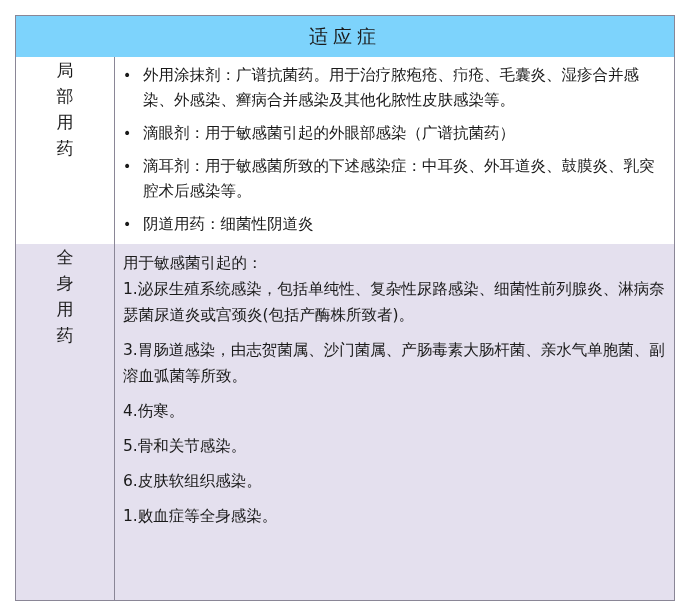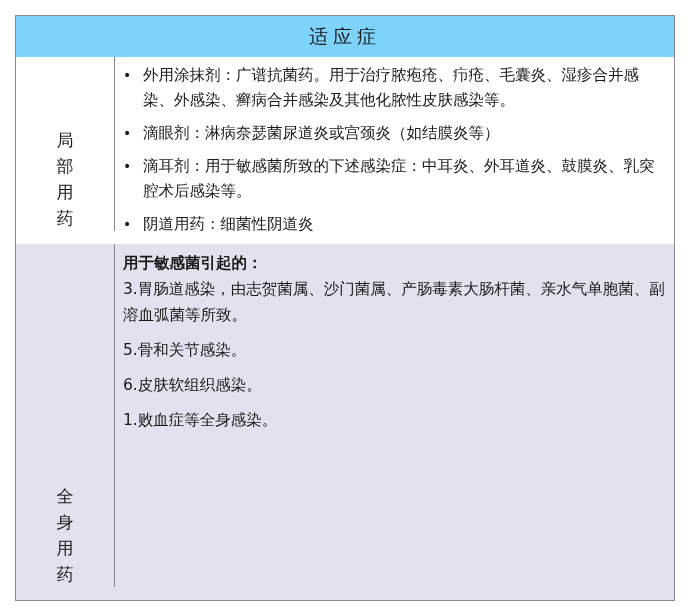--- a/index.html
+++ b/index.html
@@ -7,28 +7,28 @@
          font-family: "DejaVu Sans", "Liberation Sans", sans-serif; color: #1a1a1a; }
   .tbl { position: absolute; left: 15px; top: 15px; width: 660px; height: 586px;
          border: 1px solid #8a8696; box-sizing: border-box; }
   .hdr { position: absolute; left: 0; top: 0; right: 0; height: 41px;
          background: #7dd3fc; border-bottom: 1px solid #8a8696;
          display: flex; align-items: center; justify-content: center;
          font-size: 19px; letter-spacing: 5px; }
   .row { position: absolute; left: 0; right: 0; }
   .row1 { top: 41px; height: 187px; background: #ffffff; border-bottom: 1px solid #8a8696; }
   .row2 { top: 228px; bottom: 0; background: #e4e0ee; }
-  .label { position: absolute; left: 0; top: 0; bottom: 13px; width: 98px;
-           border-right: 1px solid #8a8696; display: flex; align-items: flex-end; justify-content: center; }
+  .label { position: absolute; left: 0; top: 0; bottom: 0; width: 98px;
+           border-right: 1px solid #8a8696; display: flex; align-items: flex-start; justify-content: center; }
   .vlabel { font-size: 17px; line-height: 26px; width: 20px; text-align: center; word-break: break-all; }
   .cell { position: absolute; left: 99px; right: 0; top: 0; bottom: 0; padding: 6px 8px 0 8px; font-size: 15.5px; }
   .bullet { display: flex; line-height: 25px; margin-bottom: 8px; }
   .bullet .dot { width: 20px; flex: none; font-size: 14px; }
   .bullet .txt { flex: 1; }
-  .intro { line-height: 26px; font-weight: bold; }
+  .intro { line-height: 26px; }
   .item { line-height: 26px; margin-bottom: 9px; }
   .item.first { margin-bottom: 9px; }
 </style>
 </head>
 <body>
 
 <div class="tbl">
   <div class="hdr">
     <span>适应症</span>
   </div>
@@ -37,38 +37,40 @@
     <div class="label">
       <div class="vlabel">局部用药</div>
     </div>
     <div class="cell">
       <div class="bullet">
         <span class="dot">•</span>
         <span class="txt">外用涂抹剂：广谱抗菌药。用于治疗脓疱疮、疖疮、毛囊炎、湿疹合并感染、外感染、癣病合并感染及其他化脓性皮肤感染等。</span>
       </div>
       <div class="bullet">
         <span class="dot">•</span>
-        <span class="txt">滴眼剂：淋病奈瑟菌尿道炎或宫颈炎（如结膜炎等）</span>
+        <span class="txt">滴眼剂：用于敏感菌引起的外眼部感染（广谱抗菌药）</span>
       </div>
       <div class="bullet">
         <span class="dot">•</span>
         <span class="txt">滴耳剂：用于敏感菌所致的下述感染症：中耳炎、外耳道炎、鼓膜炎、乳突腔术后感染等。</span>
       </div>
       <div class="bullet">
         <span class="dot">•</span>
         <span class="txt">阴道用药：细菌性阴道炎</span>
       </div>
     </div>
   </div>
 
   <div class="row row2">
     <div class="label">
       <div class="vlabel">全身用药</div>
     </div>
     <div class="cell">
       <div class="intro">用于敏感菌引起的：</div>
+      <div class="item first">1.泌尿生殖系统感染，包括单纯性、复杂性尿路感染、细菌性前列腺炎、淋病奈瑟菌尿道炎或宫颈炎(包括产酶株所致者)。</div>
       <div class="item">3.胃肠道感染，由志贺菌属、沙门菌属、产肠毒素大肠杆菌、亲水气单胞菌、副溶血弧菌等所致。</div>
+      <div class="item">4.伤寒。</div>
       <div class="item">5.骨和关节感染。</div>
       <div class="item">6.皮肤软组织感染。</div>
       <div class="item">1.败血症等全身感染。</div>
     </div>
   </div>
 </div>
 
 </body></html>

